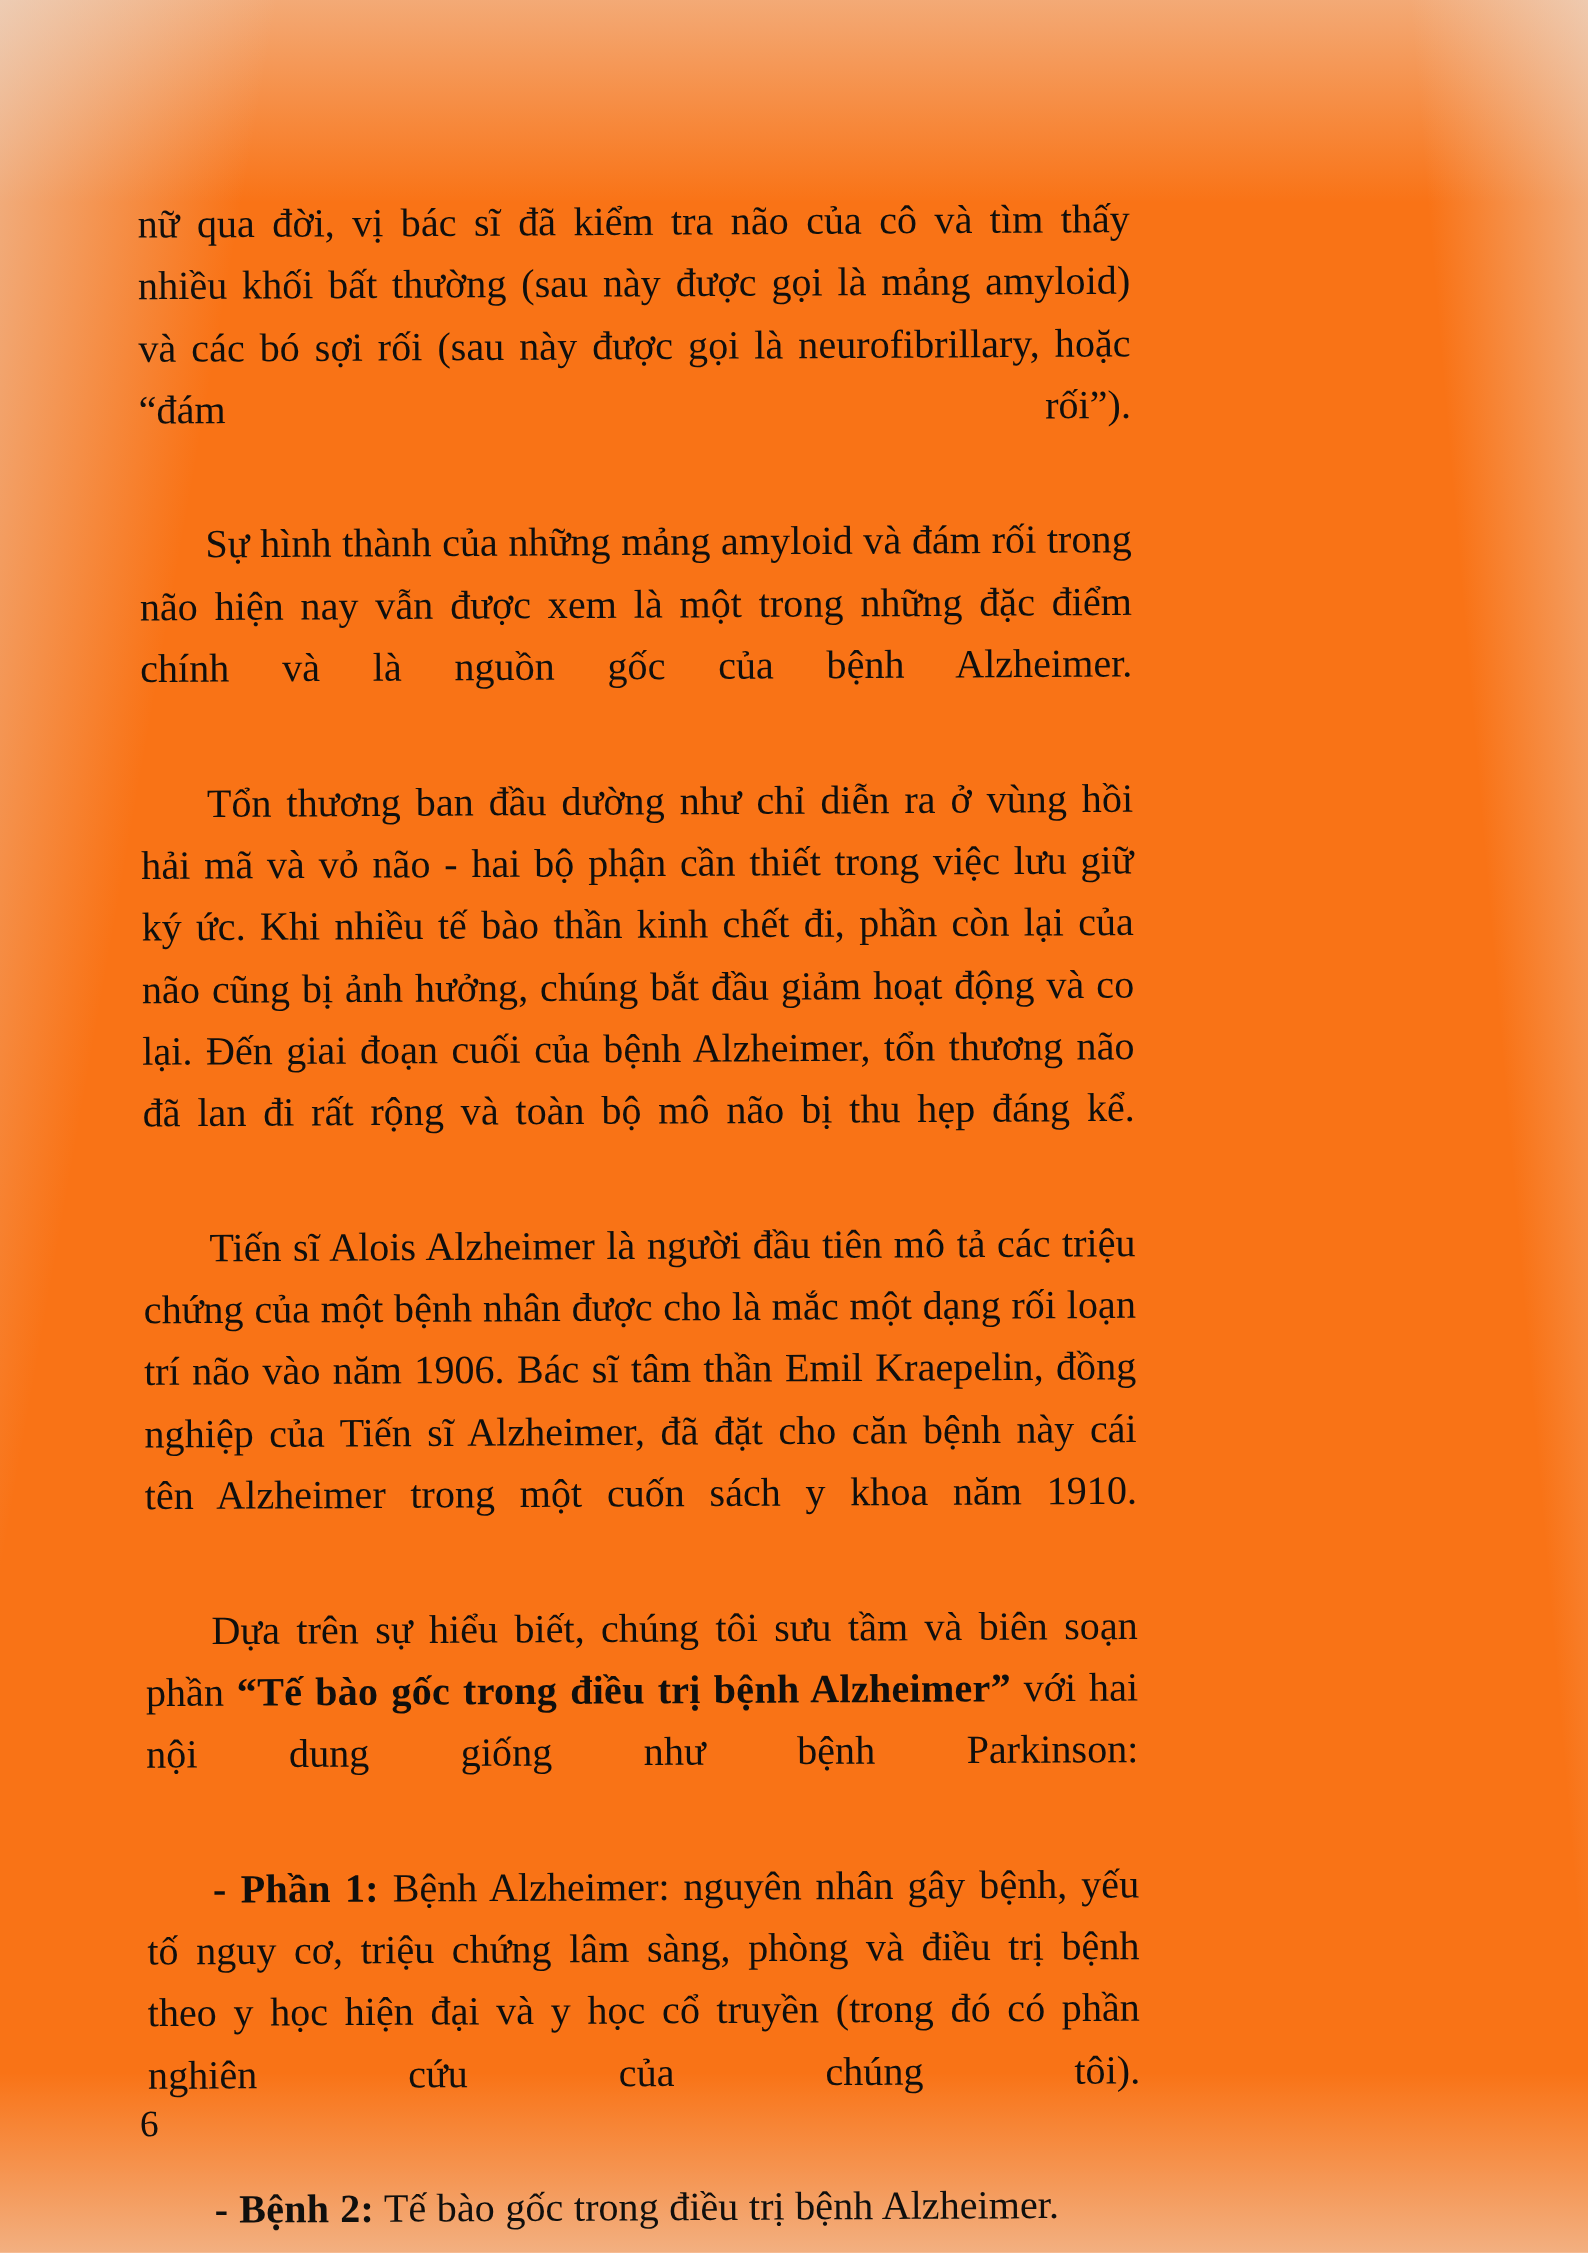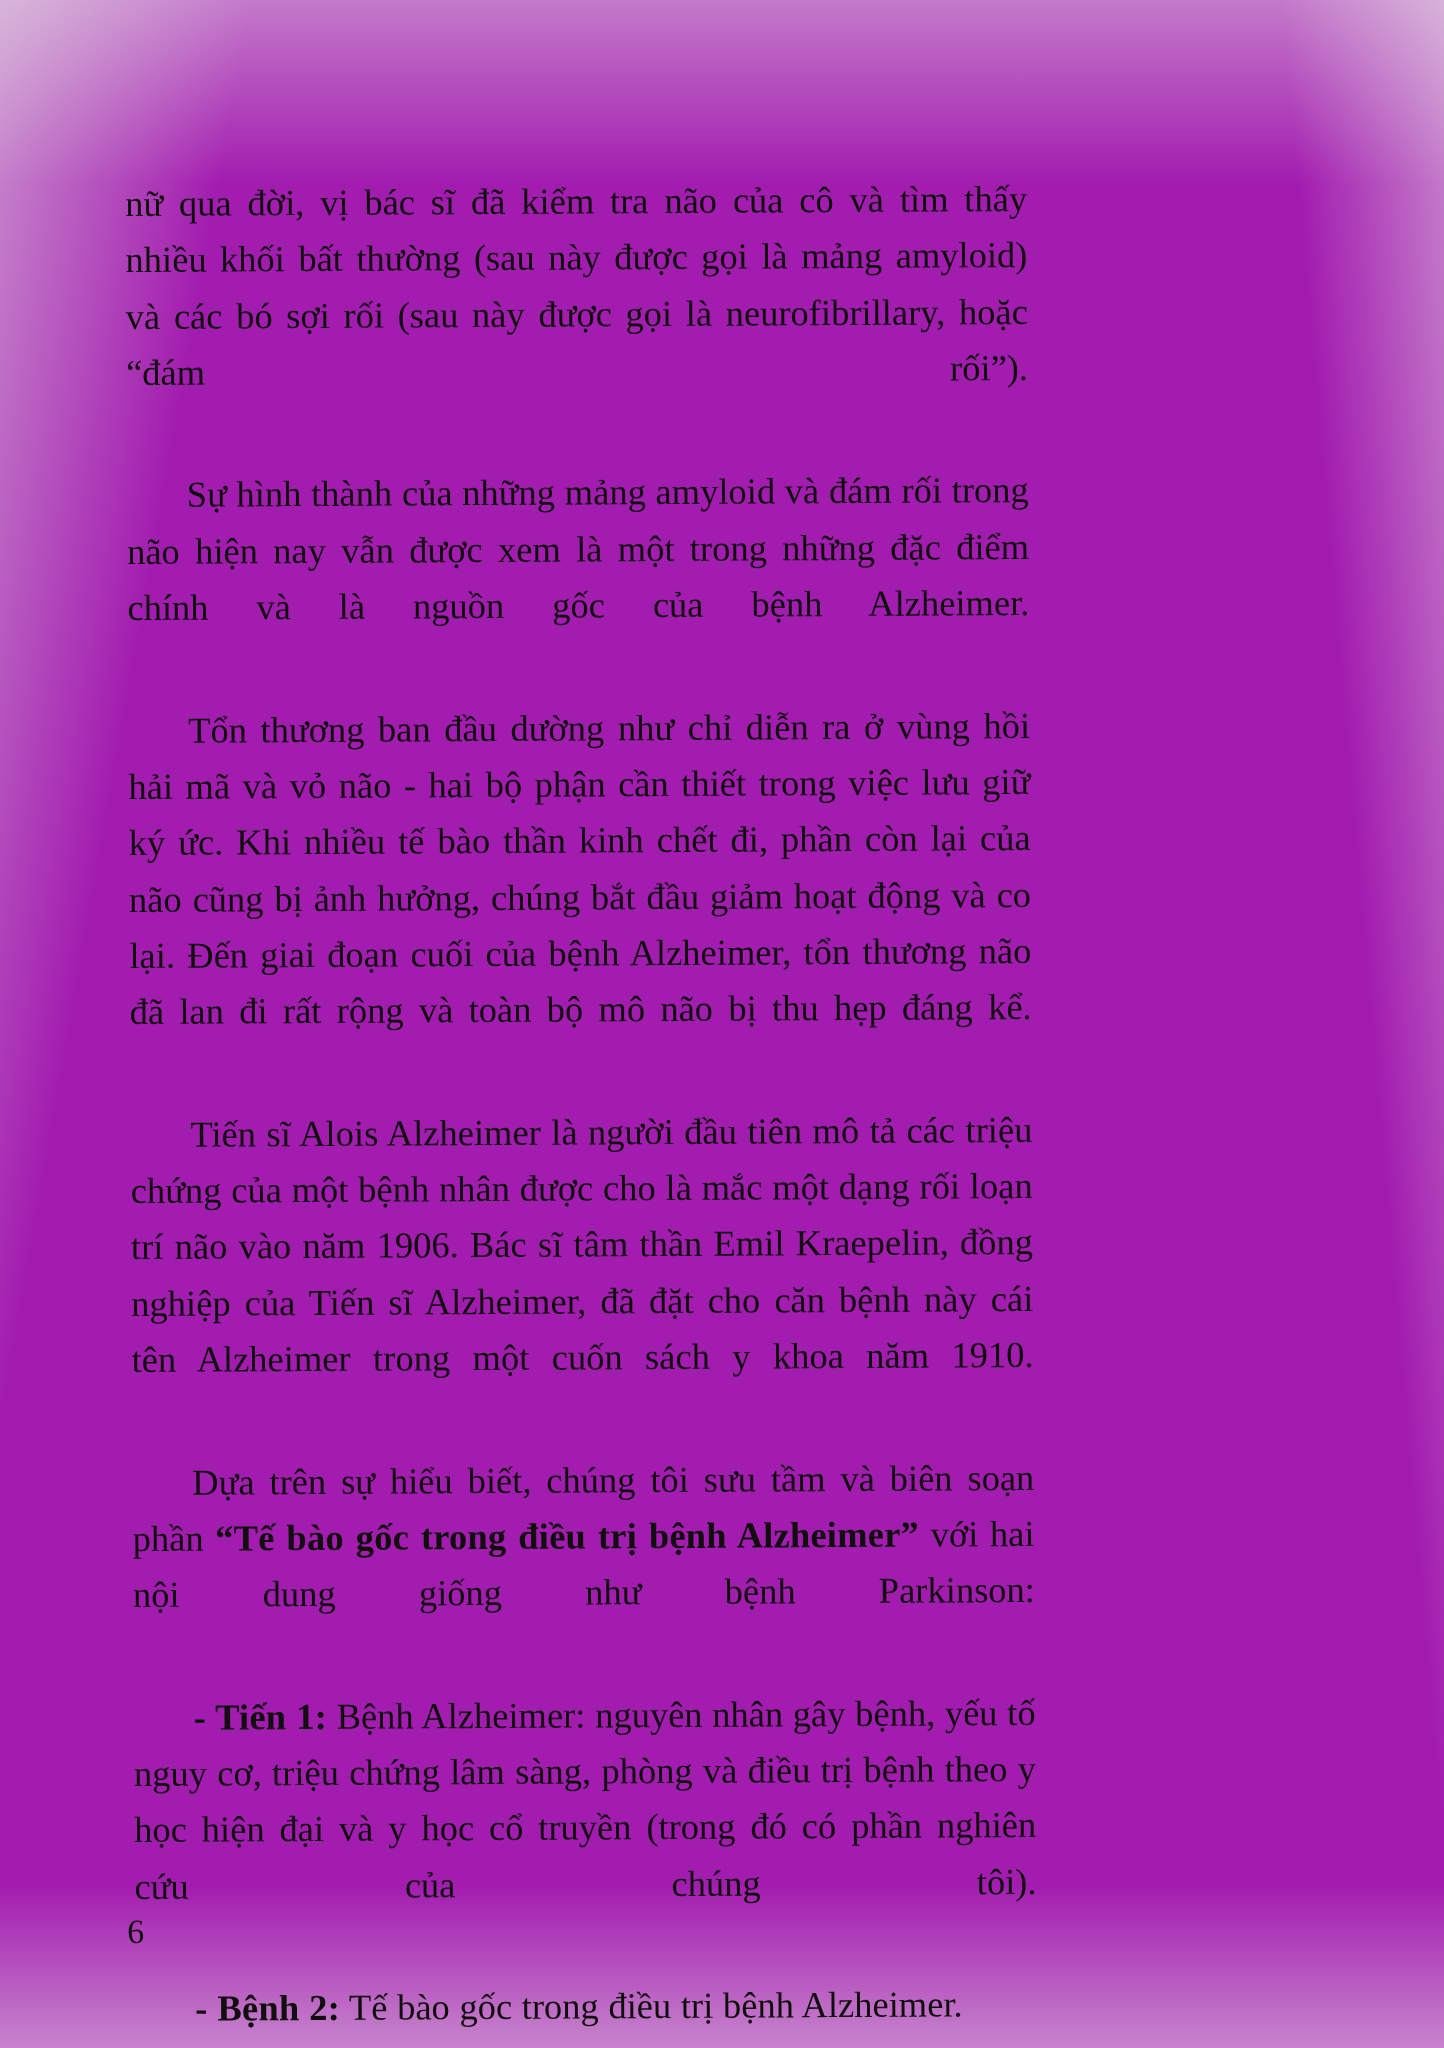--- a/index.html
+++ b/index.html
@@ -12,21 +12,21 @@
     height: 2048px;
     overflow: hidden;
     font-family: "Liberation Serif", "DejaVu Serif", serif;
     color: #100f0d;
   }
 
   .page {
     position: relative;
     width: 1444px;
     height: 2048px;
-    background: #a21caf;
+    background: #f97316;
   }
 
   
   .paper-grain {
     position: absolute;
     inset: 0;
     background:
       linear-gradient(100deg, rgba(232,232,230,0.55) 0%, rgba(255,255,255,0) 14%),
       linear-gradient(265deg, rgba(234,234,232,0.5) 0%, rgba(255,255,255,0) 10%),
       linear-gradient(180deg, rgba(236,236,234,0.45) 0%, rgba(255,255,255,0) 9%),
@@ -87,20 +87,20 @@
 <div class="page">
 
   <div class="paper-grain"></div>
 
   <div class="text-block" id="body-text">
       <p class="para" id="para-1"><span>nữ qua đời, vị bác sĩ đã kiểm tra não của cô và tìm thấy nhiều khối bất thường (sau này được gọi là mảng amyloid) và các bó sợi rối (sau này được gọi là neurofibrillary, hoặc “đám rối”).</span></p>
       <p class="para indent gap" id="para-2"><span>Sự hình thành của những mảng amyloid và đám rối trong não hiện nay vẫn được xem là một trong những đặc điểm chính và là nguồn gốc của bệnh Alzheimer.</span></p>
       <p class="para indent gap" id="para-3"><span>Tổn thương ban đầu dường như chỉ diễn ra ở vùng hồi hải mã và vỏ não - hai bộ phận cần thiết trong việc lưu giữ ký ức. Khi nhiều tế bào thần kinh chết đi, phần còn lại của não cũng bị ảnh hưởng, chúng bắt đầu giảm hoạt động và co lại. Đến giai đoạn cuối của bệnh Alzheimer, tổn thương não đã lan đi rất rộng và toàn bộ mô não bị thu hẹp đáng kể.</span></p>
       <p class="para indent gap" id="para-4"><span>Tiến sĩ Alois Alzheimer là người đầu tiên mô tả các triệu chứng của một bệnh nhân được cho là mắc một dạng rối loạn trí não vào năm 1906. Bác sĩ tâm thần Emil Kraepelin, đồng nghiệp của Tiến sĩ Alzheimer, đã đặt cho căn bệnh này cái tên Alzheimer trong một cuốn sách y khoa năm 1910.</span></p>
       <p class="para indent gap" id="para-5"><span>Dựa trên sự hiểu biết, chúng tôi sưu tầm và biên soạn phần </span><b class="strong">“Tế bào gốc trong điều trị bệnh Alzheimer”</b><span> với hai nội dung giống như bệnh Parkinson:</span></p>
-      <p class="para indent gap" id="para-6"><b class="strong">- Tiến 1:</b><span> Bệnh Alzheimer: nguyên nhân gây bệnh, yếu tố nguy cơ, triệu chứng lâm sàng, phòng và điều trị bệnh theo y học hiện đại và y học cổ truyền (trong đó có phần nghiên cứu của chúng tôi).</span></p>
+      <p class="para indent gap" id="para-6"><b class="strong">- Phần 1:</b><span> Bệnh Alzheimer: nguyên nhân gây bệnh, yếu tố nguy cơ, triệu chứng lâm sàng, phòng và điều trị bệnh theo y học hiện đại và y học cổ truyền (trong đó có phần nghiên cứu của chúng tôi).</span></p>
       <p class="para indent gap nojustify" id="para-7"><b class="strong">- Bệnh 2:</b><span> Tế bào gốc trong điều trị bệnh Alzheimer.</span></p>
       <p class="para indent gap" id="para-8"></p>
     </div>
 
   <div class="page-number">6</div>
 
 </div>
 
 </body></html>

